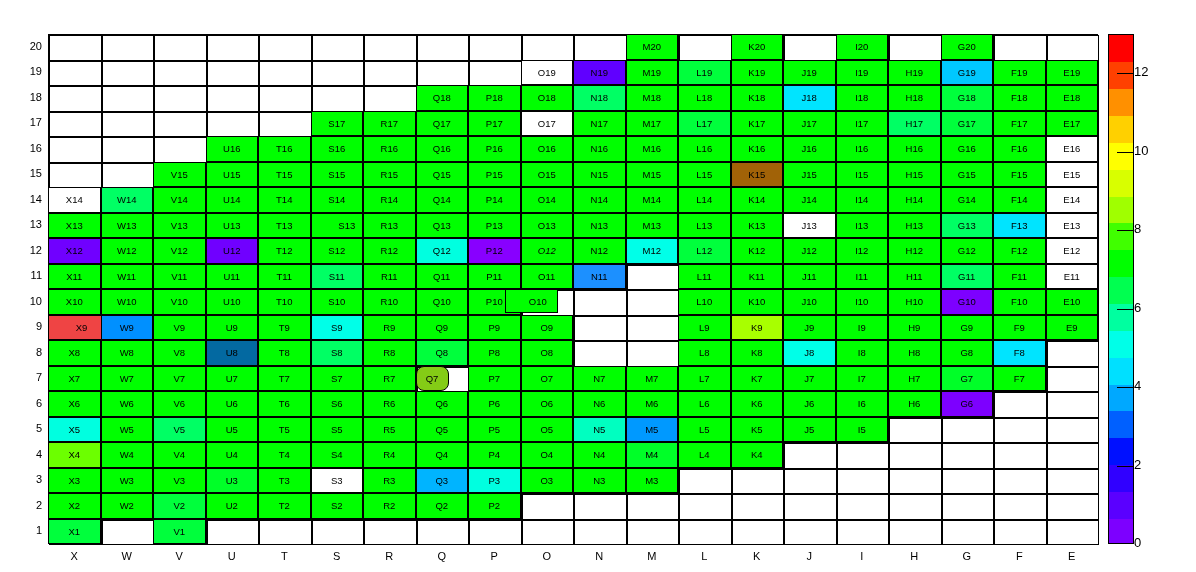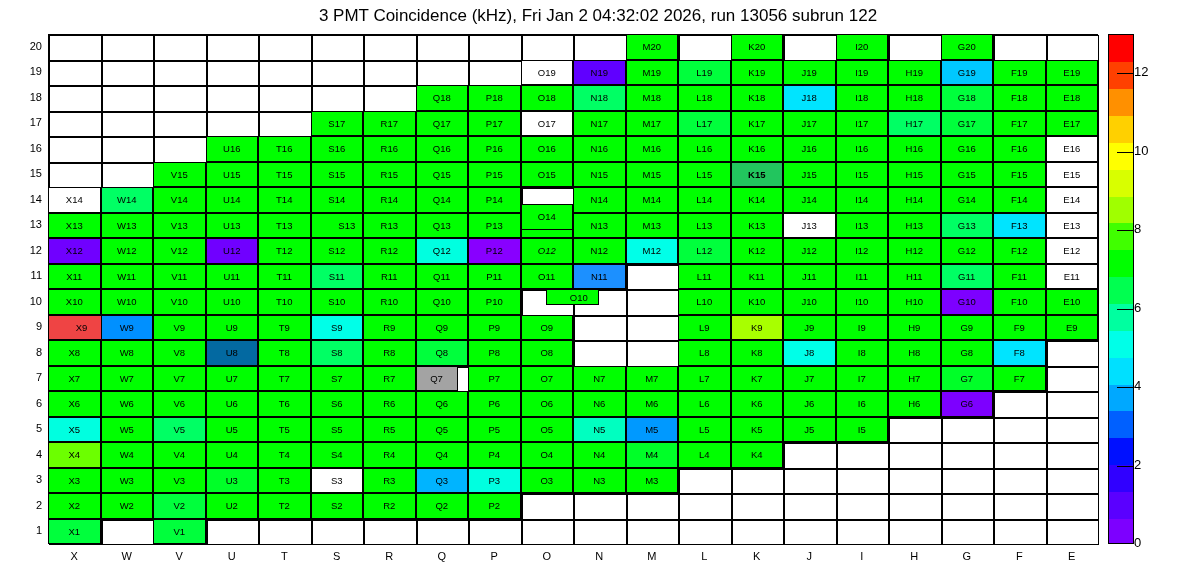--- a/index.html
+++ b/index.html
@@ -16,21 +16,20 @@
   #cbar{position:absolute;left:1108px;top:34px;width:26px;height:510px;border:1px solid #000;box-sizing:border-box;overflow:hidden;}
   .cbseg{position:absolute;left:0;width:100%;}
   .cbtick{position:absolute;left:1134px;font-size:13px;color:#000;}
   .cbtickmark{position:absolute;left:1117px;width:17px;height:1px;background:#000;}
 </style>
 </head>
 <body>
 
 <div id="root">
 
-  <div id="title">3 PMT Coincidence (kHz), Fri Jan  2 04:32:02 2026, run 13056 subrun 122</div>
 
   <div id="plot">
     <div id="grid">
         <div class="cell" style="left: 0px; top: 484.5px; width: 52.5px; height: 25.5px; background: rgb(255, 255, 255);"></div>
         <div class="cell" style="left: 52.5px; top: 484.5px; width: 52.5px; height: 25.5px; background: rgb(255, 255, 255);"></div>
         <div class="cell" style="left: 105px; top: 484.5px; width: 52.5px; height: 25.5px; background: rgb(255, 255, 255);"></div>
         <div class="cell" style="left: 157.5px; top: 484.5px; width: 52.5px; height: 25.5px; background: rgb(255, 255, 255);"></div>
         <div class="cell" style="left: 210px; top: 484.5px; width: 52.5px; height: 25.5px; background: rgb(255, 255, 255);"></div>
         <div class="cell" style="left: 262.5px; top: 484.5px; width: 52.5px; height: 25.5px; background: rgb(255, 255, 255);"></div>
         <div class="cell" style="left: 315px; top: 484.5px; width: 52.5px; height: 25.5px; background: rgb(255, 255, 255);"></div>
@@ -500,21 +499,21 @@
         <div class="cell" style="left: 787.5px; top: 357px; width: 52.5px; height: 25.5px; background: rgb(0, 255, 0);">I6</div>
         <div class="cell" style="left: 840px; top: 357px; width: 52.5px; height: 25.5px; background: rgb(0, 255, 0);">H6</div>
         <div class="cell" style="left: 892.5px; top: 357px; width: 52.5px; height: 25.5px; background: rgb(125, 0, 255);">G6</div>
         <div class="cell" style="left: 0px; top: 331.5px; width: 52.5px; height: 25.5px; background: rgb(0, 255, 0);">X7</div>
         <div class="cell" style="left: 52.5px; top: 331.5px; width: 52.5px; height: 25.5px; background: rgb(0, 255, 0);">W7</div>
         <div class="cell" style="left: 105px; top: 331.5px; width: 52.5px; height: 25.5px; background: rgb(0, 255, 0);">V7</div>
         <div class="cell" style="left: 157.5px; top: 331.5px; width: 52.5px; height: 25.5px; background: rgb(0, 255, 0);">U7</div>
         <div class="cell" style="left: 210px; top: 331.5px; width: 52.5px; height: 25.5px; background: rgb(0, 255, 0);">T7</div>
         <div class="cell" style="left: 262.5px; top: 331.5px; width: 52.5px; height: 25.5px; background: rgb(0, 255, 0);">S7</div>
         <div class="cell" style="left: 315px; top: 331.5px; width: 52.5px; height: 25.5px; background: rgb(0, 255, 0);">R7</div>
-        <div class="cell" style="left: 367.5px; top: 331.5px; width: 42px; height: 25.5px; background: #a3a3a3;">Q7</div>
+        <div class="cell" style="left: 367.5px; top: 331.5px; width: 33px; height: 25.5px; background: #84cc16; border-radius: 8px;">Q7</div>
         <div class="cell" style="left: 420px; top: 331.5px; width: 52.5px; height: 25.5px; background: rgb(0, 255, 0);">P7</div>
         <div class="cell" style="left: 472.5px; top: 331.5px; width: 52.5px; height: 25.5px; background: rgb(0, 255, 0);">O7</div>
         <div class="cell" style="left: 525px; top: 331.5px; width: 52.5px; height: 25.5px; background: rgb(0, 255, 0);">N7</div>
         <div class="cell" style="left: 577.5px; top: 331.5px; width: 52.5px; height: 25.5px; background: rgb(0, 255, 0);">M7</div>
         <div class="cell" style="left: 630px; top: 331.5px; width: 52.5px; height: 25.5px; background: rgb(0, 255, 0);">L7</div>
         <div class="cell" style="left: 682.5px; top: 331.5px; width: 52.5px; height: 25.5px; background: rgb(0, 255, 0);">K7</div>
         <div class="cell" style="left: 735px; top: 331.5px; width: 52.5px; height: 25.5px; background: rgb(0, 255, 0);">J7</div>
         <div class="cell" style="left: 787.5px; top: 331.5px; width: 52.5px; height: 25.5px; background: rgb(0, 255, 0);">I7</div>
         <div class="cell" style="left: 840px; top: 331.5px; width: 52.5px; height: 25.5px; background: rgb(0, 255, 0);">H7</div>
         <div class="cell" style="left: 892.5px; top: 331.5px; width: 52.5px; height: 25.5px; background: rgb(0, 255, 40);">G7</div>
@@ -556,21 +555,21 @@
         <div class="cell" style="left: 997.5px; top: 280.5px; width: 52.5px; height: 25.5px; background: rgb(0, 255, 0);">E9</div>
         <div class="cell" style="left: 0px; top: 255px; width: 52.5px; height: 25.5px; background: rgb(0, 255, 0);">X10</div>
         <div class="cell" style="left: 52.5px; top: 255px; width: 52.5px; height: 25.5px; background: rgb(0, 255, 0);">W10</div>
         <div class="cell" style="left: 105px; top: 255px; width: 52.5px; height: 25.5px; background: rgb(0, 255, 0);">V10</div>
         <div class="cell" style="left: 157.5px; top: 255px; width: 52.5px; height: 25.5px; background: rgb(0, 255, 0);">U10</div>
         <div class="cell" style="left: 210px; top: 255px; width: 52.5px; height: 25.5px; background: rgb(0, 255, 0);">T10</div>
         <div class="cell" style="left: 262.5px; top: 255px; width: 52.5px; height: 25.5px; background: rgb(0, 255, 0);">S10</div>
         <div class="cell" style="left: 315px; top: 255px; width: 52.5px; height: 25.5px; background: rgb(0, 255, 0);">R10</div>
         <div class="cell" style="left: 367.5px; top: 255px; width: 52.5px; height: 25.5px; background: rgb(0, 255, 0);">Q10</div>
         <div class="cell" style="left: 420px; top: 255px; width: 52.5px; height: 25.5px; background: rgb(0, 255, 0);">P10</div>
-        <div class="cell" style="left: 498px; top: 255px; width: 52.5px; height: 16px; background: rgb(0, 255, 0); padding-left: 13px;">O10</div>
+        <div class="cell" style="left: 457px; top: 255px; width: 52.5px; height: 24px; background: rgb(0, 255, 0); padding-left: 13px;">O10</div>
         <div class="cell" style="left: 630px; top: 255px; width: 52.5px; height: 25.5px; background: rgb(0, 255, 0);">L10</div>
         <div class="cell" style="left: 682.5px; top: 255px; width: 52.5px; height: 25.5px; background: rgb(0, 255, 0);">K10</div>
         <div class="cell" style="left: 735px; top: 255px; width: 52.5px; height: 25.5px; background: rgb(0, 255, 0);">J10</div>
         <div class="cell" style="left: 787.5px; top: 255px; width: 52.5px; height: 25.5px; background: rgb(0, 255, 0);">I10</div>
         <div class="cell" style="left: 840px; top: 255px; width: 52.5px; height: 25.5px; background: rgb(0, 255, 0);">H10</div>
         <div class="cell" style="left: 892.5px; top: 255px; width: 52.5px; height: 25.5px; background: rgb(125, 0, 255);">G10</div>
         <div class="cell" style="left: 945px; top: 255px; width: 52.5px; height: 25.5px; background: rgb(0, 255, 0);">F10</div>
         <div class="cell" style="left: 997.5px; top: 255px; width: 52.5px; height: 25.5px; background: rgb(0, 255, 0);">E10</div>
         <div class="cell" style="left: 0px; top: 229.5px; width: 52.5px; height: 25.5px; background: rgb(0, 255, 0);">X11</div>
         <div class="cell" style="left: 52.5px; top: 229.5px; width: 52.5px; height: 25.5px; background: rgb(0, 255, 0);">W11</div>
@@ -633,21 +632,21 @@
         <div class="cell" style="left: 997.5px; top: 178.5px; width: 52.5px; height: 25.5px; background: rgb(255, 255, 255);">E13</div>
         <div class="cell" style="left: 0px; top: 153px; width: 52.5px; height: 25.5px; background: rgb(255, 255, 255);">X14</div>
         <div class="cell" style="left: 52.5px; top: 153px; width: 52.5px; height: 25.5px; background: rgb(0, 255, 100);">W14</div>
         <div class="cell" style="left: 105px; top: 153px; width: 52.5px; height: 25.5px; background: rgb(0, 255, 0);">V14</div>
         <div class="cell" style="left: 157.5px; top: 153px; width: 52.5px; height: 25.5px; background: rgb(0, 255, 0);">U14</div>
         <div class="cell" style="left: 210px; top: 153px; width: 52.5px; height: 25.5px; background: rgb(0, 255, 0);">T14</div>
         <div class="cell" style="left: 262.5px; top: 153px; width: 52.5px; height: 25.5px; background: rgb(0, 255, 0);">S14</div>
         <div class="cell" style="left: 315px; top: 153px; width: 52.5px; height: 25.5px; background: rgb(0, 255, 0);">R14</div>
         <div class="cell" style="left: 367.5px; top: 153px; width: 52.5px; height: 25.5px; background: rgb(0, 255, 0);">Q14</div>
         <div class="cell" style="left: 420px; top: 153px; width: 52.5px; height: 25.5px; background: rgb(0, 255, 0);">P14</div>
-        <div class="cell" style="left: 472.5px; top: 153px; width: 52.5px; height: 25.5px; background: rgb(0, 255, 0); margin-top: 17px;">O14</div>
+        <div class="cell" style="left: 472.5px; top: 153px; width: 52.5px; height: 25.5px; background: rgb(0, 255, 0);">O14</div>
         <div class="cell" style="left: 525px; top: 153px; width: 52.5px; height: 25.5px; background: rgb(0, 255, 0);">N14</div>
         <div class="cell" style="left: 577.5px; top: 153px; width: 52.5px; height: 25.5px; background: rgb(0, 255, 0);">M14</div>
         <div class="cell" style="left: 630px; top: 153px; width: 52.5px; height: 25.5px; background: rgb(0, 255, 0);">L14</div>
         <div class="cell" style="left: 682.5px; top: 153px; width: 52.5px; height: 25.5px; background: rgb(0, 255, 0);">K14</div>
         <div class="cell" style="left: 735px; top: 153px; width: 52.5px; height: 25.5px; background: rgb(0, 255, 0);">J14</div>
         <div class="cell" style="left: 787.5px; top: 153px; width: 52.5px; height: 25.5px; background: rgb(0, 255, 0);">I14</div>
         <div class="cell" style="left: 840px; top: 153px; width: 52.5px; height: 25.5px; background: rgb(0, 255, 0);">H14</div>
         <div class="cell" style="left: 892.5px; top: 153px; width: 52.5px; height: 25.5px; background: rgb(0, 255, 0);">G14</div>
         <div class="cell" style="left: 945px; top: 153px; width: 52.5px; height: 25.5px; background: rgb(0, 255, 0);">F14</div>
         <div class="cell" style="left: 997.5px; top: 153px; width: 52.5px; height: 25.5px; background: rgb(255, 255, 255);">E14</div>
@@ -655,21 +654,21 @@
         <div class="cell" style="left: 157.5px; top: 127.5px; width: 52.5px; height: 25.5px; background: rgb(0, 255, 0);">U15</div>
         <div class="cell" style="left: 210px; top: 127.5px; width: 52.5px; height: 25.5px; background: rgb(0, 255, 0);">T15</div>
         <div class="cell" style="left: 262.5px; top: 127.5px; width: 52.5px; height: 25.5px; background: rgb(0, 255, 0);">S15</div>
         <div class="cell" style="left: 315px; top: 127.5px; width: 52.5px; height: 25.5px; background: rgb(0, 255, 0);">R15</div>
         <div class="cell" style="left: 367.5px; top: 127.5px; width: 52.5px; height: 25.5px; background: rgb(0, 255, 0);">Q15</div>
         <div class="cell" style="left: 420px; top: 127.5px; width: 52.5px; height: 25.5px; background: rgb(0, 255, 0);">P15</div>
         <div class="cell" style="left: 472.5px; top: 127.5px; width: 52.5px; height: 25.5px; background: rgb(0, 255, 0);">O15</div>
         <div class="cell" style="left: 525px; top: 127.5px; width: 52.5px; height: 25.5px; background: rgb(0, 255, 0);">N15</div>
         <div class="cell" style="left: 577.5px; top: 127.5px; width: 52.5px; height: 25.5px; background: rgb(0, 255, 0);">M15</div>
         <div class="cell" style="left: 630px; top: 127.5px; width: 52.5px; height: 25.5px; background: rgb(0, 255, 0);">L15</div>
-        <div class="cell" style="left: 682.5px; top: 127.5px; width: 52.5px; height: 25.5px; background: #22c55e; font-weight: bold;">K15</div>
+        <div class="cell" style="left: 682.5px; top: 127.5px; width: 52.5px; height: 25.5px; background: #a16207;">K15</div>
         <div class="cell" style="left: 735px; top: 127.5px; width: 52.5px; height: 25.5px; background: rgb(0, 255, 0);">J15</div>
         <div class="cell" style="left: 787.5px; top: 127.5px; width: 52.5px; height: 25.5px; background: rgb(0, 255, 0);">I15</div>
         <div class="cell" style="left: 840px; top: 127.5px; width: 52.5px; height: 25.5px; background: rgb(0, 255, 0);">H15</div>
         <div class="cell" style="left: 892.5px; top: 127.5px; width: 52.5px; height: 25.5px; background: rgb(0, 255, 0);">G15</div>
         <div class="cell" style="left: 945px; top: 127.5px; width: 52.5px; height: 25.5px; background: rgb(0, 255, 0);">F15</div>
         <div class="cell" style="left: 997.5px; top: 127.5px; width: 52.5px; height: 25.5px; background: rgb(255, 255, 255);">E15</div>
         <div class="cell" style="left: 157.5px; top: 102px; width: 52.5px; height: 25.5px; background: rgb(0, 255, 0);">U16</div>
         <div class="cell" style="left: 210px; top: 102px; width: 52.5px; height: 25.5px; background: rgb(0, 255, 0);">T16</div>
         <div class="cell" style="left: 262.5px; top: 102px; width: 52.5px; height: 25.5px; background: rgb(0, 255, 0);">S16</div>
         <div class="cell" style="left: 315px; top: 102px; width: 52.5px; height: 25.5px; background: rgb(0, 255, 0);">R16</div>

